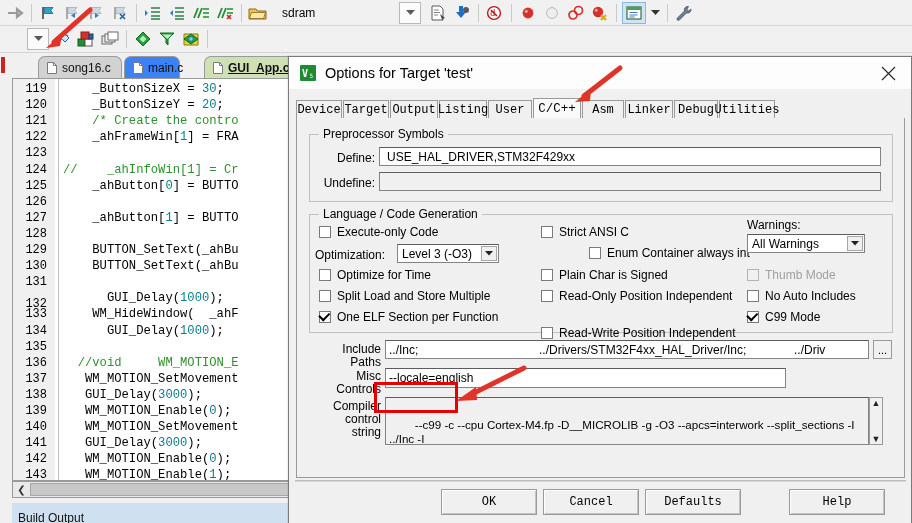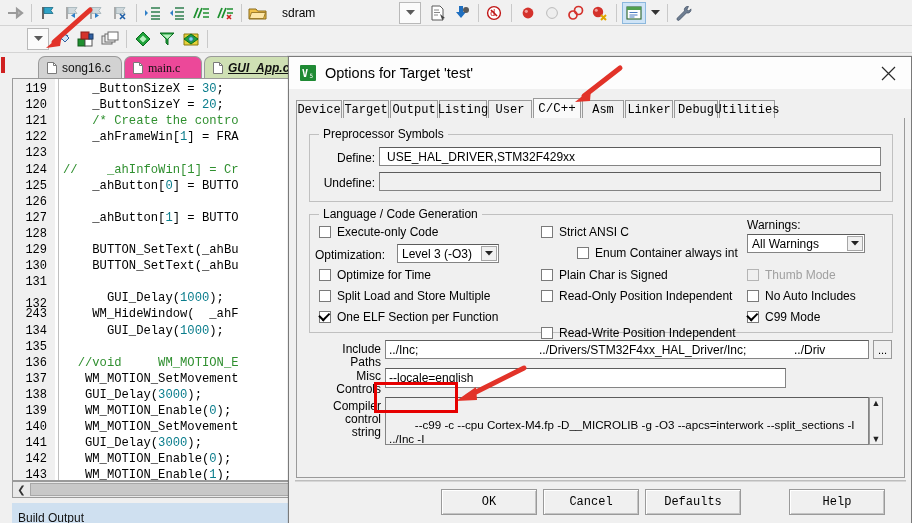--- a/index.html
+++ b/index.html
@@ -32,22 +32,22 @@
   .left-strip{position:absolute;left:0;top:53px;width:12px;height:470px;background:#f0f0f0;}
   .left-strip .redbit{position:absolute;left:1px;top:4px;width:4px;height:16px;background:#d02020;}
 
   
   .tabbar{position:absolute;left:12px;top:53px;width:900px;height:26px;background:#f0f0f0;}
   .etab{position:absolute;top:3px;height:23px;box-sizing:border-box;
         border:1px solid #9a9a9a;border-bottom:none;border-radius:7px 7px 0 0;
         display:flex;align-items:center;padding:0 8px;font-size:12px;color:#111;}
   .etab .fi{width:10px;height:12px;margin-right:5px;position:relative;}
   .etab.t1{left:26px;width:84px;background:#d2d2d2;}
-  .etab.t2{left:112px;width:78px;background:#ec4899;font-family:Liberation Serif, serif;}
-  .etab.t3{left:192px;width:96px;background:#cfe0b4;font-style:italic;}
+  .etab.t2{left:112px;width:56px;background:#3b82f6;}
+  .etab.t3{left:192px;width:96px;background:#cfe0b4;}
   .etab.t4{left:290px;width:70px;background:#cfe0b4;}
   .etab .lbl.ul{text-decoration:underline;font-weight:600;}
 
   
   .code-area{position:absolute;left:12px;top:78px;width:285px;height:403px;background:#fff;
       border:1px solid #9a9a9a;box-sizing:border-box;overflow:hidden;}
   .gutter{position:absolute;left:0;top:0;width:42px;height:100%;background:#f0f0f0;}
   .gutter-line{position:absolute;left:0;width:34px;text-align:right;
       font-family:"Liberation Mono", monospace;font-size:12px;color:#000;}
   .gut-sep{position:absolute;left:45px;top:0;width:1px;height:100%;background:#c0c0c0;}
@@ -395,21 +395,21 @@
           <div class="gutter-line" style="top: 67.4px;">123</div>
           <div class="gutter-line" style="top: 83.5px;">124</div>
           <div class="gutter-line" style="top: 99.6px;">125</div>
           <div class="gutter-line" style="top: 115.7px;">126</div>
           <div class="gutter-line" style="top: 131.8px;">127</div>
           <div class="gutter-line" style="top: 147.9px;">128</div>
           <div class="gutter-line" style="top: 164px;">129</div>
           <div class="gutter-line" style="top: 180.1px;">130</div>
           <div class="gutter-line" style="top: 196.2px;">131</div>
           <div class="gutter-line" style="top: 218px;">132</div>
-          <div class="gutter-line" style="top: 228.4px;">243</div>
+          <div class="gutter-line" style="top: 228.4px;">133</div>
           <div class="gutter-line" style="top: 244.5px;">134</div>
           <div class="gutter-line" style="top: 260.6px;">135</div>
           <div class="gutter-line" style="top: 276.7px;">136</div>
           <div class="gutter-line" style="top: 292.8px;">137</div>
           <div class="gutter-line" style="top: 308.9px;">138</div>
           <div class="gutter-line" style="top: 325px;">139</div>
           <div class="gutter-line" style="top: 341.1px;">140</div>
           <div class="gutter-line" style="top: 357.2px;">141</div>
           <div class="gutter-line" style="top: 373.3px;">142</div>
           <div class="gutter-line" style="top: 389.4px;">143</div>
@@ -555,21 +555,21 @@
       </div>
       <div class="cb" style="left:22px;top:192px;">
         <span class="box on"></span>
         <span>One ELF Section per Function</span>
       </div>
 
       <div class="cb" style="left:244px;top:107px;">
         <span class="box"></span>
         <span>Strict ANSI C</span>
       </div>
-      <div class="cb" style="left:232px;top:128px;padding-left:48px;">
+      <div class="cb" style="left:244px;top:128px;padding-left:48px;">
         <span class="box"></span>
         <span>Enum Container always int</span>
       </div>
       <div class="cb" style="left:244px;top:150px;">
         <span class="box"></span>
         <span>Plain Char is Signed</span>
       </div>
       <div class="cb" style="left:244px;top:171px;">
         <span class="box"></span>
         <span>Read-Only Position Independent</span>

